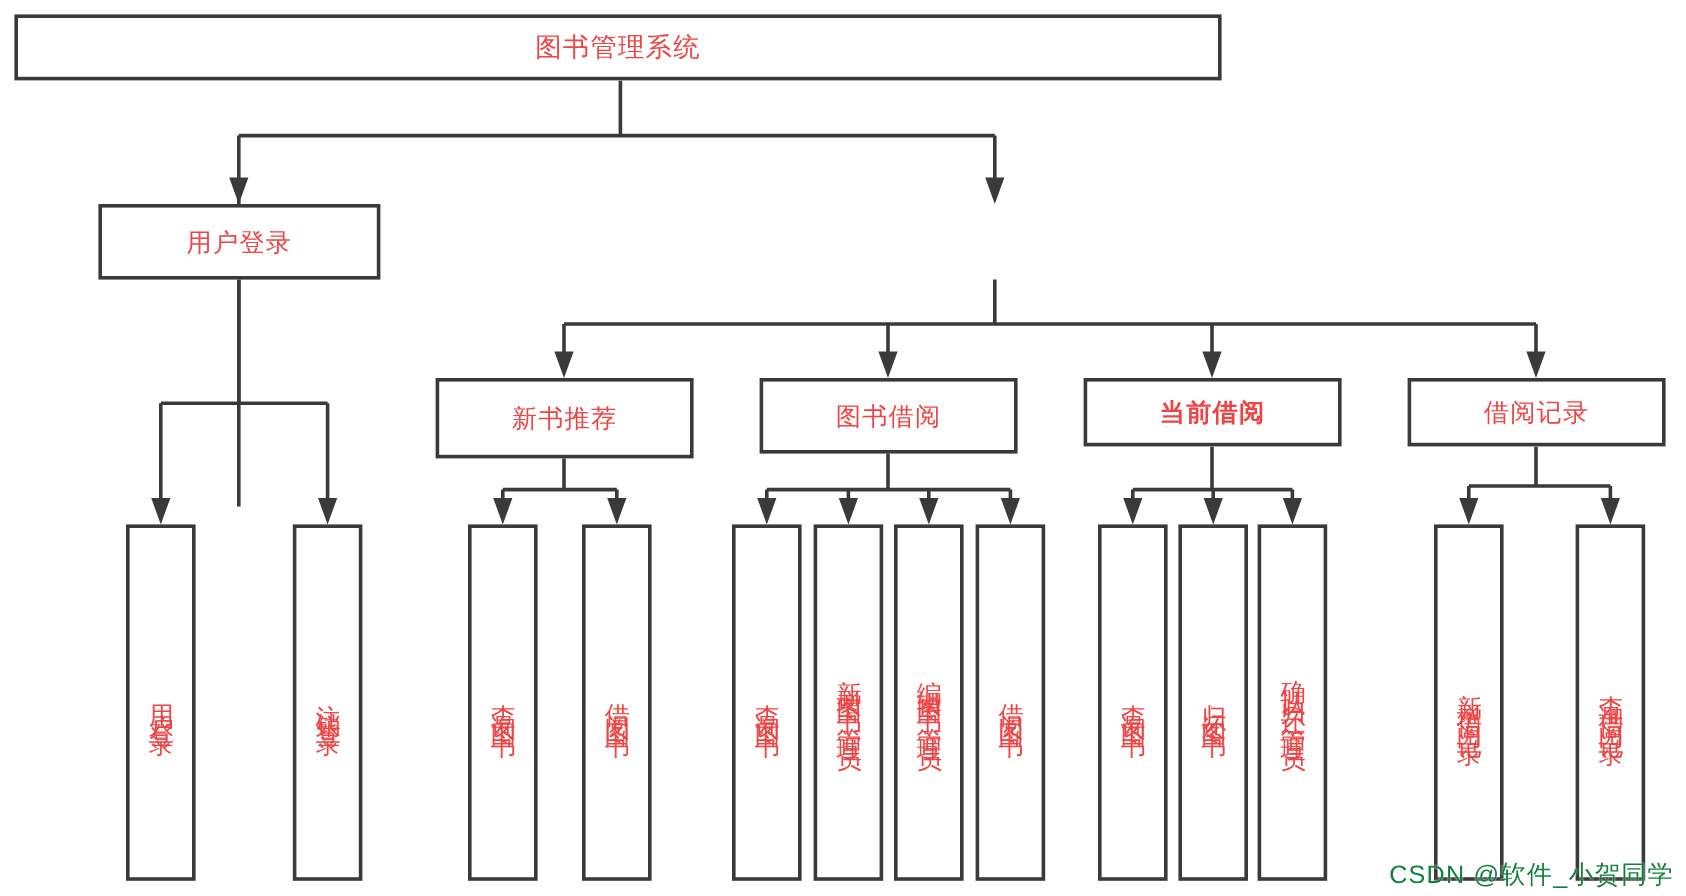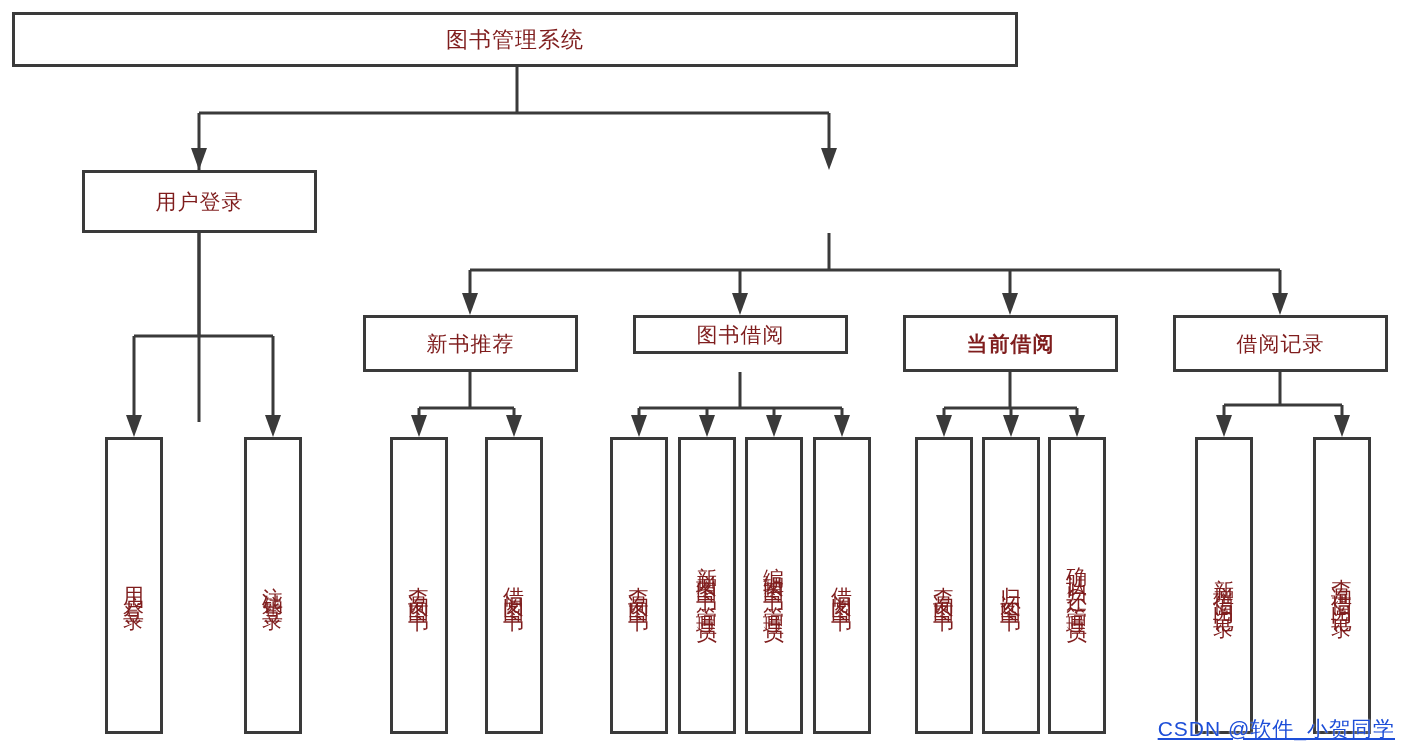--- a/index.html
+++ b/index.html
@@ -9,46 +9,45 @@
     background:#ffffff;
     font-family:"Liberation Sans","DejaVu Sans",sans-serif;
     overflow:hidden;
   }
   #wires{position:absolute;left:0;top:0;width:1405px;height:747px;}
   .node{
     position:absolute;
     box-sizing:border-box;
     border:3px solid #3a3a3a;
     background:#ffffff;
-    color:#7f1d1d;
+    color:#ef4444;
     display:flex;
     align-items:center;
     justify-content:center;
     text-align:center;
   }
   .node.h{font-size:21px;letter-spacing:1px;}
   .node.root{font-size:22px;}
   .node.v{font-size:21px;}
   .node.v .vtext{
     writing-mode:vertical-rl;
     text-orientation:mixed;
     letter-spacing:8px;
     line-height:1;
     white-space:nowrap;
   }
   .watermark{
     position:absolute;
     right:10px;
     bottom:4px;
     font-size:21px;
-    color:#1d4ed8;
+    color:#15803d;
     letter-spacing:1px;
     z-index:5;
     text-shadow:0 0 2px #ffffff;
-    text-decoration:underline;
   }
 </style>
 </head>
 <body>
 
 <div id="canvas">
 
   <svg id="wires" viewBox="0 0 1405 747" xmlns="http://www.w3.org/2000/svg">
     <g stroke="#3a3a3a" stroke-width="3" fill="none">
       <g>
@@ -97,24 +96,24 @@
   </svg>
 
   <div class="node h root" style="left:12px;top:12px;width:1006px;height:55px;">
     <span>图书管理系统</span>
   </div>
 
   <div class="node h" style="left:82px;top:170px;width:235px;height:63px;">
     <span>用户登录</span>
   </div>
 
-  <div class="node h" style="left:363px;top:315px;width:215px;height:57px;align-items:center;">
+  <div class="node h" style="left:363px;top:315px;width:215px;height:67px;align-items:center;">
     <span>新书推荐</span>
   </div>
-  <div class="node h" style="left:633px;top:315px;width:215px;height:39px;">
+  <div class="node h" style="left:633px;top:315px;width:215px;height:63px;">
     <span>图书借阅</span>
   </div>
   <div class="node h" style="left:903px;top:315px;width:215px;height:57px;font-weight:bold;">
     <span>当前借阅</span>
   </div>
   <div class="node h" style="left:1173px;top:315px;width:215px;height:57px;">
     <span>借阅记录</span>
   </div>
 
   <div class="node v" style="left:105px;top:437px;width:58px;height:297px;">

